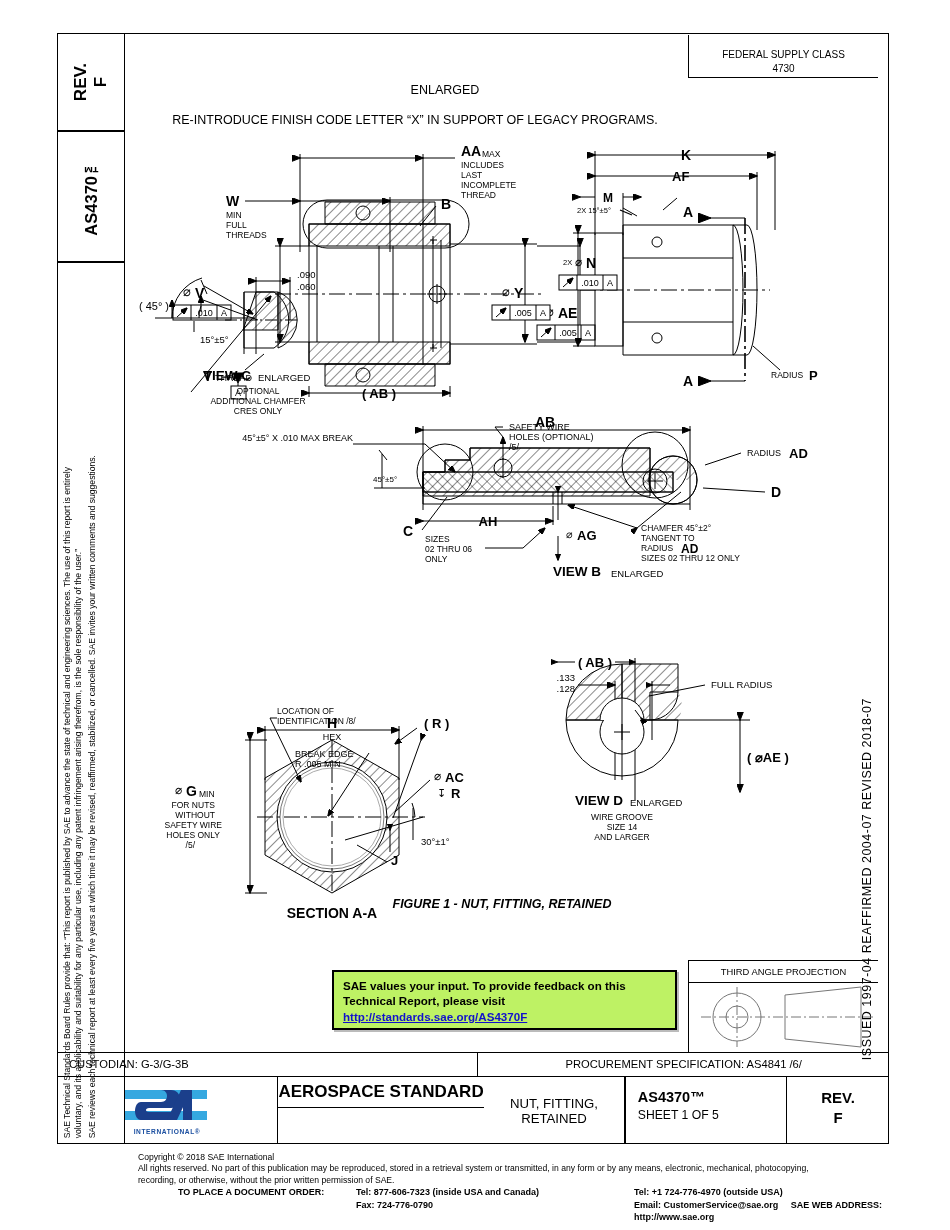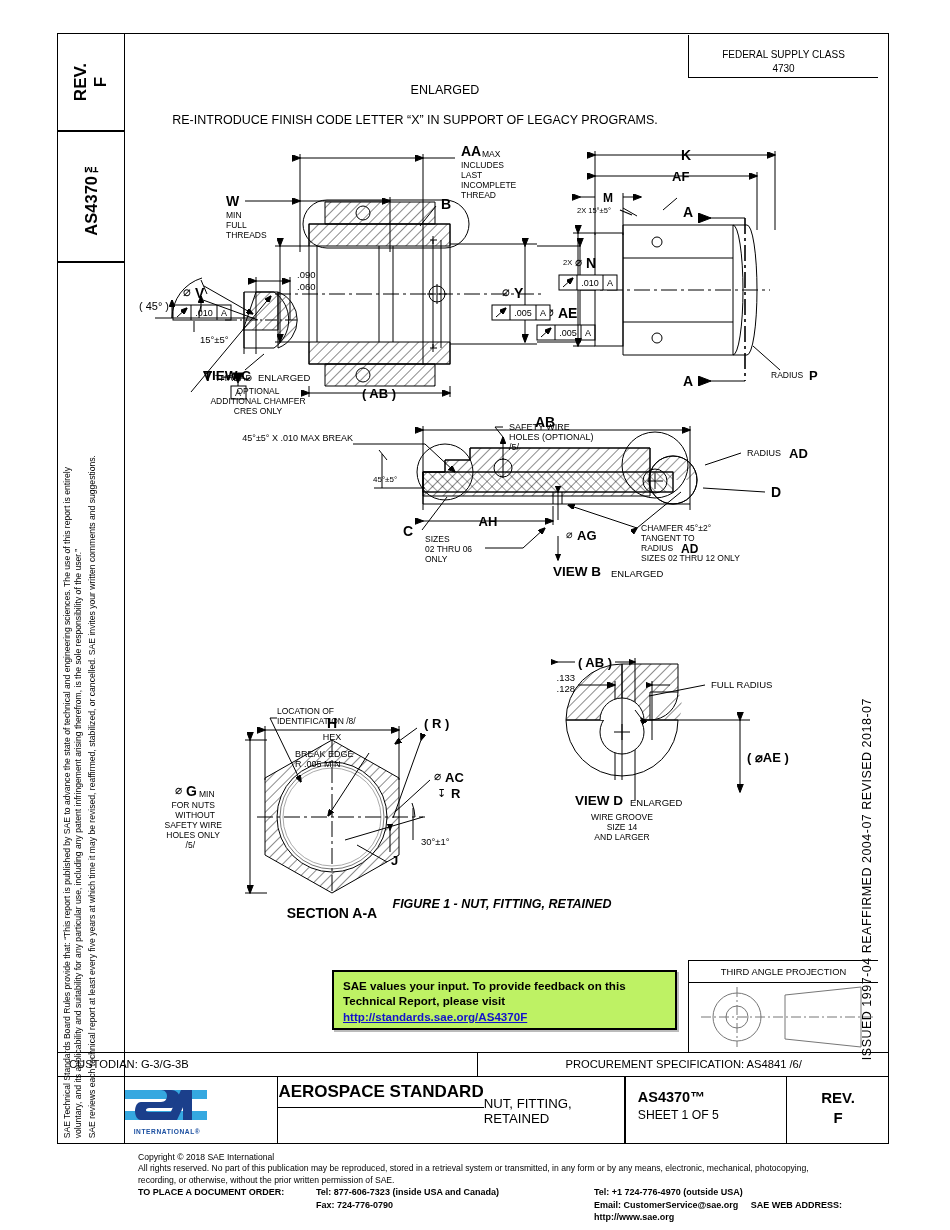--- a/index.html
+++ b/index.html
@@ -156,32 +156,33 @@
   .tb-sep { width: 1.4px; background: #000; }
   .tb-mid { width: 346px; display: flex; flex-direction: row; }
   .tb-mid-top {
     height: 31px; display:flex; align-items:center; justify-content:center;
     font-size: 17px; font-weight: bold;
     border-bottom: 1.4px solid #000;
   }
   .tb-mid-bot {
     flex:1; display:flex; align-items:center; justify-content:center;
     font-size: 13.2px;
+    text-align: center;
   }
   .tb-num { width: 160px; padding: 12px 0 0 12px; }
   .tb-num-1 { font-size: 14.5px; font-weight: bold; }
   .tb-num-2 { font-size: 12.2px; margin-top: 3px; }
   .tb-rev { flex:1; text-align:center; padding-top: 11px; font-size: 15px; font-weight: bold; line-height: 1.35;}
 
   
   .copy {
     position: absolute; left: 138px; top: 1152px; width: 760px;
     font-size: 8.6px; line-height: 1.32;
   }
-  .copy-grid { display: flex; margin-top: 1px; }
+  .copy-grid { display: flex; margin-top: 1px; margin-left: 40px; }
   .copy-c1 { width: 178px; font-weight: bold; font-size: 9px;}
   .copy-c2 { width: 278px; font-weight: bold; font-size: 9px;}
   .copy-c3 { flex: 1; font-weight: bold; font-size: 9px;}
 
   
   .saelogo { text-align: center; }
   .saelogo .sub { font-size: 6.6px; font-weight: bold; color: #1b4fa0; letter-spacing: .6px; margin-top: 1px;}
 </style>
 </head>
 <body>

